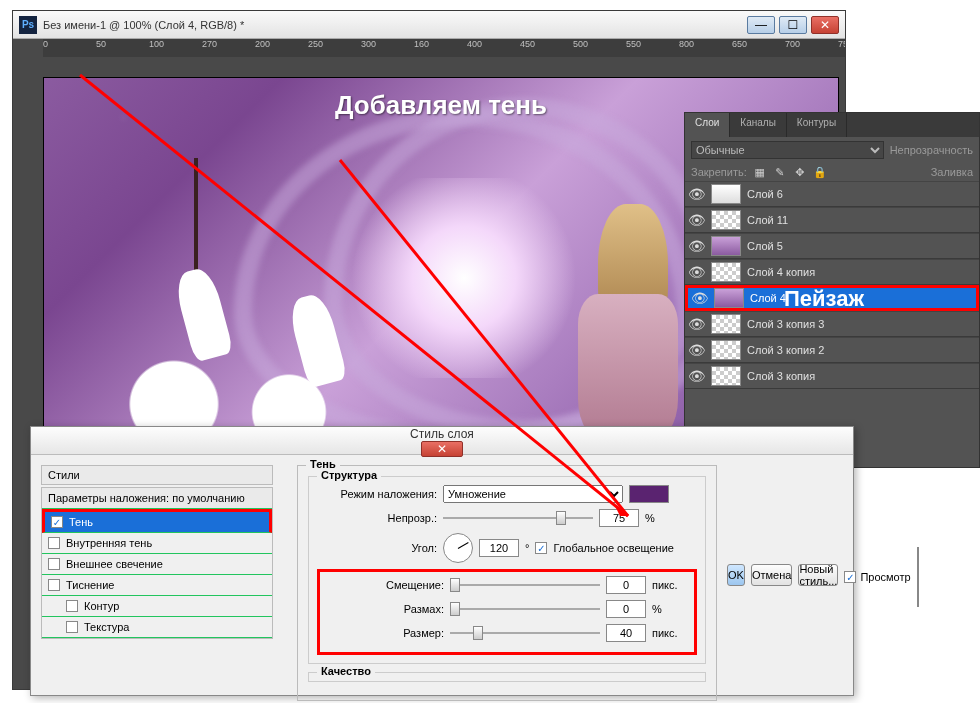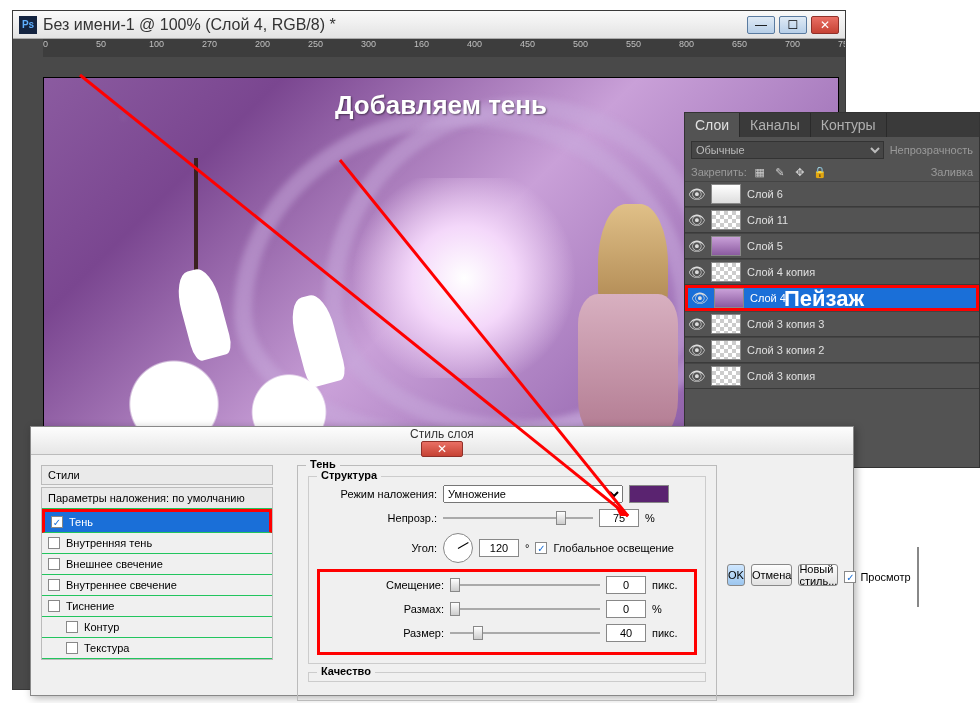--- a/index.html
+++ b/index.html
@@ -2,21 +2,21 @@
 <html><head>
 <meta charset="utf-8">
 <style>
 * { box-sizing: border-box; margin: 0; padding: 0; font-family: Tahoma, Arial, sans-serif; }
 body { background: #fff; width: 980px; height: 703px; position: relative; overflow: hidden; }
 
 
 .main-window { position: absolute; left: 12px; top: 10px; width: 834px; height: 680px; background: #494949; border: 1px solid #3a3a3a; }
 .titlebar { height: 28px; background: linear-gradient(#fafafa,#e3e3e3); display: flex; align-items: center; padding: 0 6px; border-bottom: 1px solid #aaa; }
 .ps-icon { width: 18px; height: 18px; background: #142440; color: #5fb0ff; font-size: 10px; display: flex; align-items: center; justify-content: center; font-weight: bold; border-radius: 0; }
-.title-text { margin-left: 6px; font-size: 16px; color: #333; flex: 1; }
+.title-text { margin-left: 6px; font-size: 11px; color: #333; flex: 1; }
 .win-btns { display: flex; gap: 4px; }
 .win-btn { width: 28px; height: 18px; border-radius: 2px; display: flex; align-items: center; justify-content: center; font-size: 12px; }
 .win-min { background: linear-gradient(#dfeaf5,#b7cfe8); border: 1px solid #5a7ba0; }
 .win-max { background: linear-gradient(#dfeaf5,#b7cfe8); border: 1px solid #5a7ba0; }
 .win-close { background: linear-gradient(#e96f64,#c64234); border: 1px solid #903029; color: #fff; }
 
 
 .ruler-h { position: absolute; left: 30px; top: 28px; right: 0; height: 18px; background: #3d3d3d; overflow: hidden; }
 .ruler-h .tick { position: absolute; top: 0; font-size: 9px; color: #c0c0c0; }
 .content-area { position: absolute; left: 0; top: 46px; right: 0; bottom: 0; background: #494949; }
@@ -33,21 +33,21 @@
 .heart-ring { position: absolute; left: 190px; top: 30px; width: 460px; height: 340px; border: 18px solid rgba(200,170,220,.5); border-radius: 50% 50% 50% 50% / 60% 60% 40% 40%; filter: blur(3px); }
 .heart-ring2 { left: 280px; top: 20px; width: 400px; height: 340px; }
 .glow { position: absolute; left: 280px; top: 100px; width: 280px; height: 200px; background: radial-gradient(circle,#fff 0%,#f4d8fa 30%,transparent 65%); }
 .tree { position: absolute; left: 80px; top: 80px; width: 140px; height: 180px; }
 .tree .branch { position:absolute; bottom:0; left:50%; width:4px; height:100%; background:#3a2020; }
 .canvas-title { position: absolute; top: 12px; left: 50%; transform: translateX(-50%); color: #fff; font-size: 26px; font-weight: bold; text-shadow: 1px 1px 2px rgba(0,0,0,.5); }
 
 
 .layers-panel { position: absolute; right: 0; top: 100px; width: 296px; height: 430px; background: #535353; border: 1px solid #333; }
 .panel-tabs { display: flex; background: #3a3a3a; height: 24px; }
-.panel-tab { padding: 4px 10px; font-size: 14px; color: #b0b0b0; border-right: 1px solid #2a2a2a; }
+.panel-tab { padding: 4px 10px; font-size: 10px; color: #b0b0b0; border-right: 1px solid #2a2a2a; }
 .panel-tab.active { background: #535353; color: #e0e0e0; }
 .panel-row1 { display: flex; align-items: center; gap: 6px; padding: 4px 6px; font-size: 11px; color: #9a9a9a; }
 .panel-row1 select { flex: 1; background: #464646; color: #bbb; border: 1px solid #333; font-size: 11px; height: 18px; }
 .panel-row2 { display: flex; align-items: center; gap: 6px; padding: 2px 6px; font-size: 11px; color: #9a9a9a; }
 .mini-icon { width: 14px; height: 14px; color: #ccc; display: inline-flex; align-items: center; justify-content: center; font-size: 11px; }
 .layer-list { }
 .layer { display: flex; align-items: center; height: 26px; border-top: 1px solid #444; border-bottom: 1px solid #3a3a3a; padding: 0 4px; gap: 6px; }
 .layer.selected { background: #1a6fd8; }
 .eye { width: 16px; height: 16px; color: #ddd; display: flex; align-items: center; justify-content: center; font-size: 14px; }
 .thumb { width: 30px; height: 20px; background: repeating-conic-gradient(#ccc 0% 25%,#fff 0% 50%) 0 0/8px 8px; border: 1px solid #888; position: relative; }
@@ -225,24 +225,20 @@
           <div class="style-item">
             <span class="chk"></span>
             <span>Внутренняя тень</span>
           </div>
           <div class="style-item">
             <span class="chk"></span>
             <span>Внешнее свечение</span>
           </div>
           <div class="style-item">
             <span class="chk"></span>
-            <span>Внутреннее свечение</span>
-          </div>
-          <div class="style-item">
-            <span class="chk"></span>
             <span>Тиснение</span>
           </div>
           <div class="style-item" style="padding-left: 24px;">
             <span class="chk"></span>
             <span>Контур</span>
           </div>
           <div class="style-item" style="padding-left: 24px;">
             <span class="chk"></span>
             <span>Текстура</span>
           </div>

